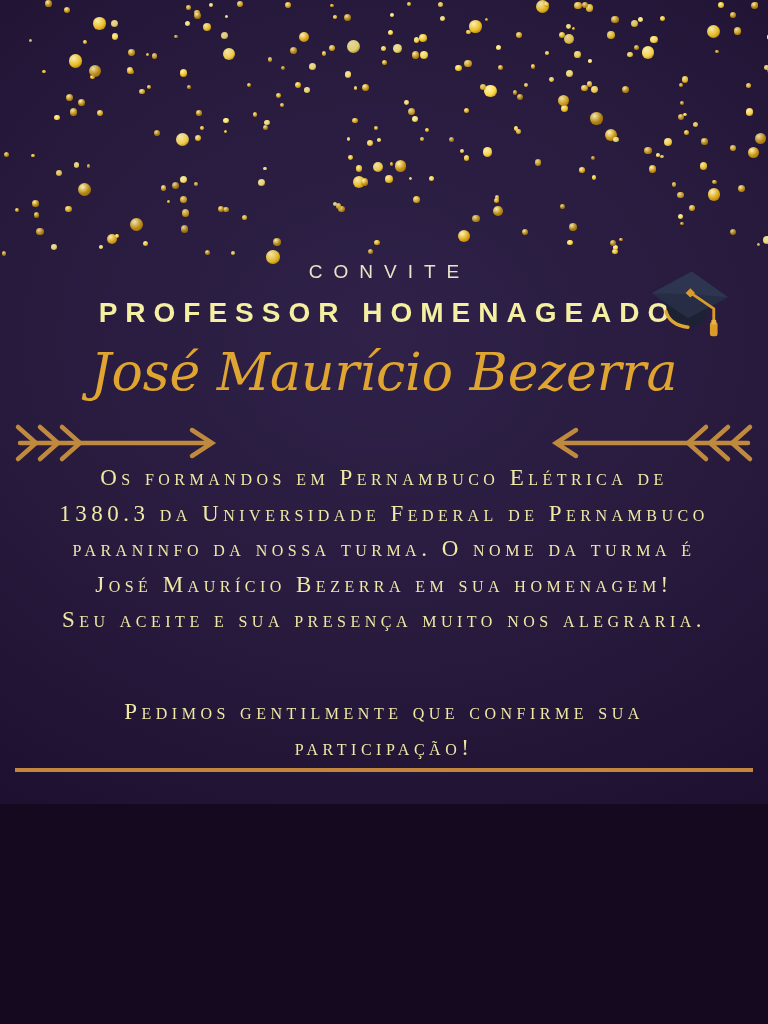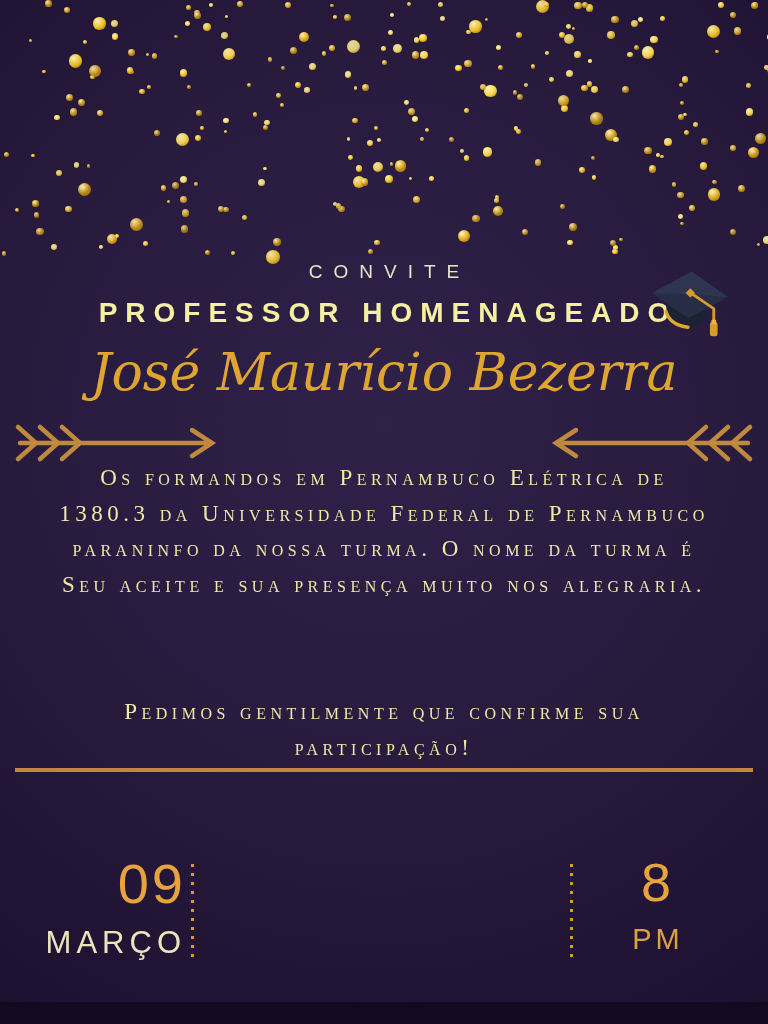--- a/index.html
+++ b/index.html
@@ -1,17 +1,17 @@
 <!DOCTYPE html>
 <html><head>
 <meta charset="utf-8">
 <style>
   html,body{margin:0;padding:0;background:#14091f;}
   .poster{
-    position:relative;width:768px;height:1002px;overflow:hidden;
+    position:relative;width:768px;height:804px;overflow:hidden;
     background:radial-gradient(ellipse 95% 75% at 50% 42%, #2f2148 0%, #281b3e 48%, #1c0e2d 100%);
     font-family:"Liberation Sans", sans-serif;
   }
   .dot{position:absolute;border-radius:50%;}
   .kicker{
     position:absolute;top:261px;left:0;right:0;text-align:center;
     font-size:19px;letter-spacing:11px;padding-left:11px;color:#eae3c6;
   }
   .title{
     position:absolute;top:297px;left:0;right:0;text-align:center;
@@ -349,20 +349,21 @@
       <polyline points="4,4 22,20 4,36"></polyline>
       <polyline points="26,4 44,20 26,36"></polyline>
       <polyline points="48,4 66,20 48,36"></polyline>
     </g>
   </svg>
 
   <div class="invite">
     <div>Os formandos em Pernambuco Elétrica de</div>
     <div>1380.3 da Universidade Federal de Pernambuco</div>
     <div>paraninfo da nossa turma. O nome da turma é</div>
+    <div>José Maurício Bezerra em sua homenagem!</div>
     <div>Seu aceite e sua presença muito nos alegraria.</div>
   </div>
 
   <div class="rsvp">
     <div>Pedimos gentilmente que confirme sua</div>
     <div>participação!</div>
   </div>
 
   <div class="rule"></div>
 

